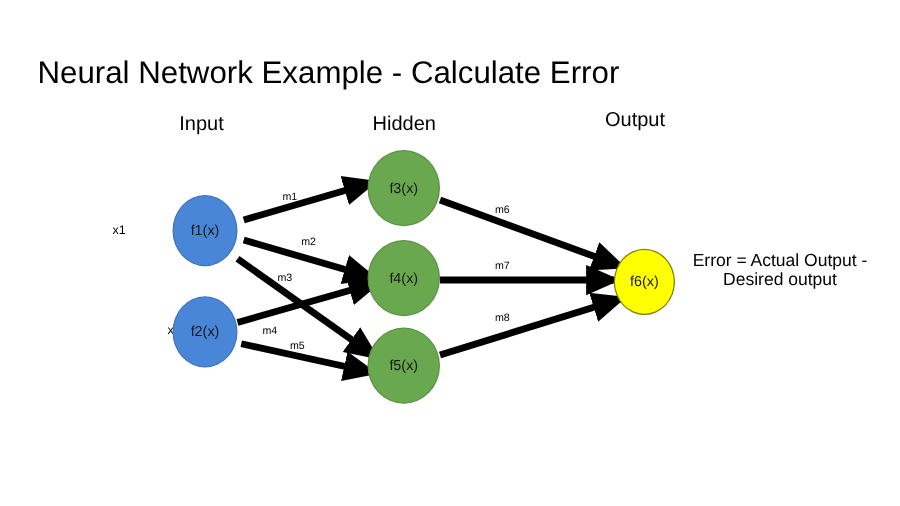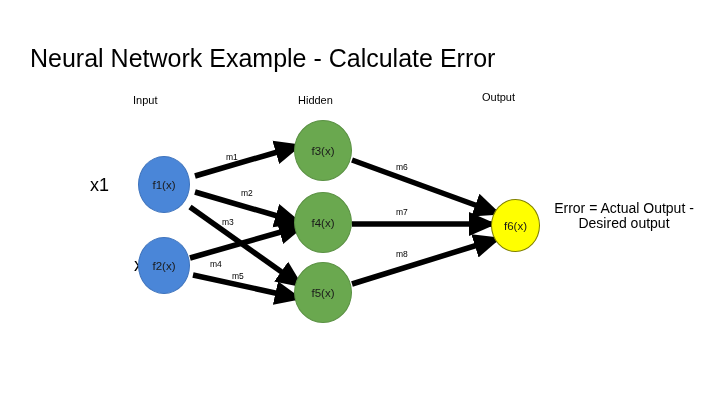--- a/index.html
+++ b/index.html
@@ -22,33 +22,33 @@
     top: 43px;
     font-size: 25px;
     line-height: 30px;
     font-weight: 400;
     letter-spacing: 0px;
     white-space: nowrap;
     color: #000000;
   }
   .layer-label {
     position: absolute;
-    font-size: 11px;
+    font-size: 16px;
     line-height: 14px;
     white-space: nowrap;
     color: #000000;
-    text-align: left;
+    text-align: right;
   }
   #label-input  { left: 133px; top: 93px; width: 46px; }
   #label-hidden { left: 298px; top: 93px; width: 50px; }
   #label-output { left: 482px; top: 90px; width: 50px; }
 
   .io-label {
     position: absolute;
-    font-size: 18px;
+    font-size: 10px;
     line-height: 14px;
     white-space: nowrap;
     color: #000000;
   }
   #label-x1 { left: 90px; top: 178px; }
   #label-x2 { left: 90px; top: 258px; margin-left: 44px; }
 
   svg#edges {
     position: absolute;
     left: 0;

